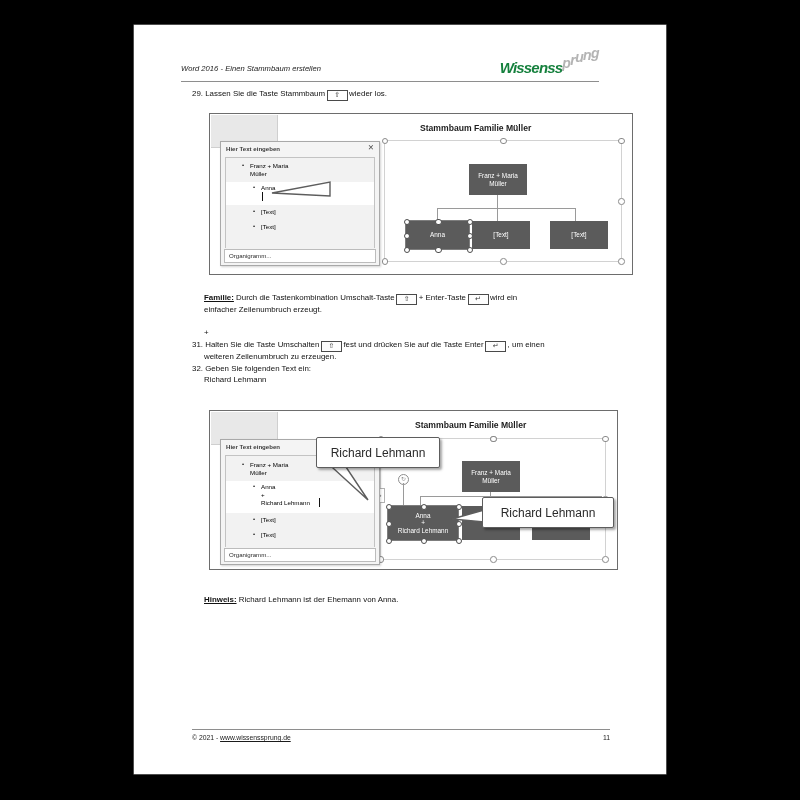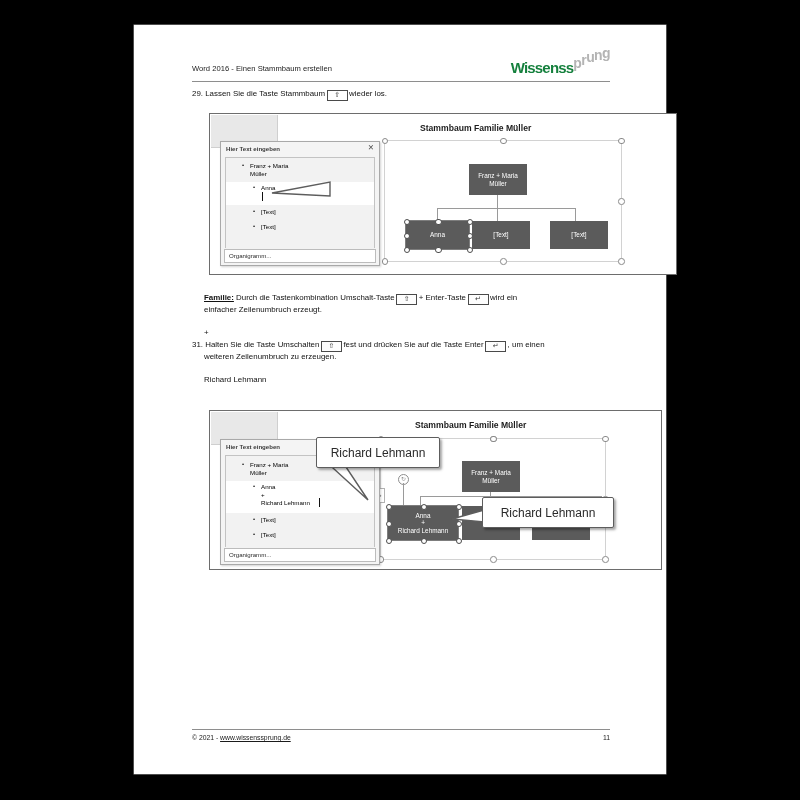--- a/index.html
+++ b/index.html
@@ -22,25 +22,26 @@
     top: 25px;
     width: 532px;
     height: 749px;
     background: #ffffff;
     box-shadow: 0 0 0 0.5px #9a9a9a;
   }
 
   
   .hdr {
     position: absolute;
-    left: 58px;
+    left: 47px;
     top: 30px;
     width: 418px;
     height: 26px;
     border-bottom: 1.3px solid #8e8e8e;
+    font-style: italic;
   }
   .hdr-title {
     position: absolute;
     left: 0;
     top: 9px;
     font-size: 7.6px;
     color: #1b1b1b;
     letter-spacing: 0.02px;
     white-space: nowrap;
   }
@@ -98,21 +99,20 @@
     text-align: center;
     min-width: 9px;
   }
 
   
   .shot {
     position: absolute;
     background: #ffffff;
     border: 1px solid #6d6d6d;
     overflow: hidden;
-    padding-left: 44px;
   }
   .shot-gray-tab {
     position: absolute;
     left: 1px; top: 1px;
     width: 66px; height: 32px;
     background: #e8e8e8;
     border-right: 1px solid #cfcfcf;
     border-bottom: 1px solid #cfcfcf;
   }
   .shot-title {
@@ -380,20 +380,24 @@
   </div>
 
   <div class="txt" style="left:70px; top:303px;">+</div>
 
   <div class="txt" style="left:58px; top:315px; width:420px;">
     <span>31.</span>
     <span>Halten Sie die Taste Umschalten</span><span class="key">⇧</span><span>fest und drücken Sie auf die Taste Enter</span><span class="key">↵</span><span>, um einen</span>
   </div>
   <div class="txt" style="left:70px; top:327px;">weiteren Zeilenumbruch zu erzeugen.</div>
 
+  <div class="txt" style="left:58px; top:339px; width:420px;">
+    <span>32.</span>
+    <span>Geben Sie folgenden Text ein:</span>
+  </div>
   <div class="txt" style="left:70px; top:350px;">Richard Lehmann</div>
 
   <div class="shot" style="left:75px; top:385px; width:407px; height:158px;">
     <div class="shot-gray-tab"></div>
     <div class="shot-title" style="left:205px; top:9px; font-size:8.6px;">Stammbaum Familie Müller</div>
 
     <div class="sa-canvas" style="left:170px; top:27px; width:226px; height:122px;">
       <div class="sa-frame"></div>
       <div class="handle" style="left:-2.3px; top:-2.3px;"></div>
       <div class="handle" style="left:110px; top:-2.3px;"></div>
@@ -475,20 +479,24 @@
     </div>
 
     <svg class="callout-tail" style="left:240px; top:94px; width:50px; height:26px;" viewBox="0 0 50 26">
       <polygon points="45,2 45,18 2,14" fill="#ffffff" stroke="#5d5d5d" stroke-width="1.4"></polygon>
     </svg>
     <div class="callout" style="left:272px; top:86px; width:130px; height:29px; font-size:12px;">
       <span>Richard Lehmann</span>
     </div>
   </div>
 
+  <div class="txt" style="left:70px; top:570px; width:412px;">
+    <span class="ul">Hinweis:</span>
+    <span>Richard Lehmann ist der Ehemann von Anna.</span>
+  </div>
 
   <div class="ftr">
     <div class="ftr-left">
       <span>© 2021 - </span><u>www.wissenssprung.de</u>
     </div>
     <div class="ftr-right">11</div>
   </div>
 
 </div>
 

